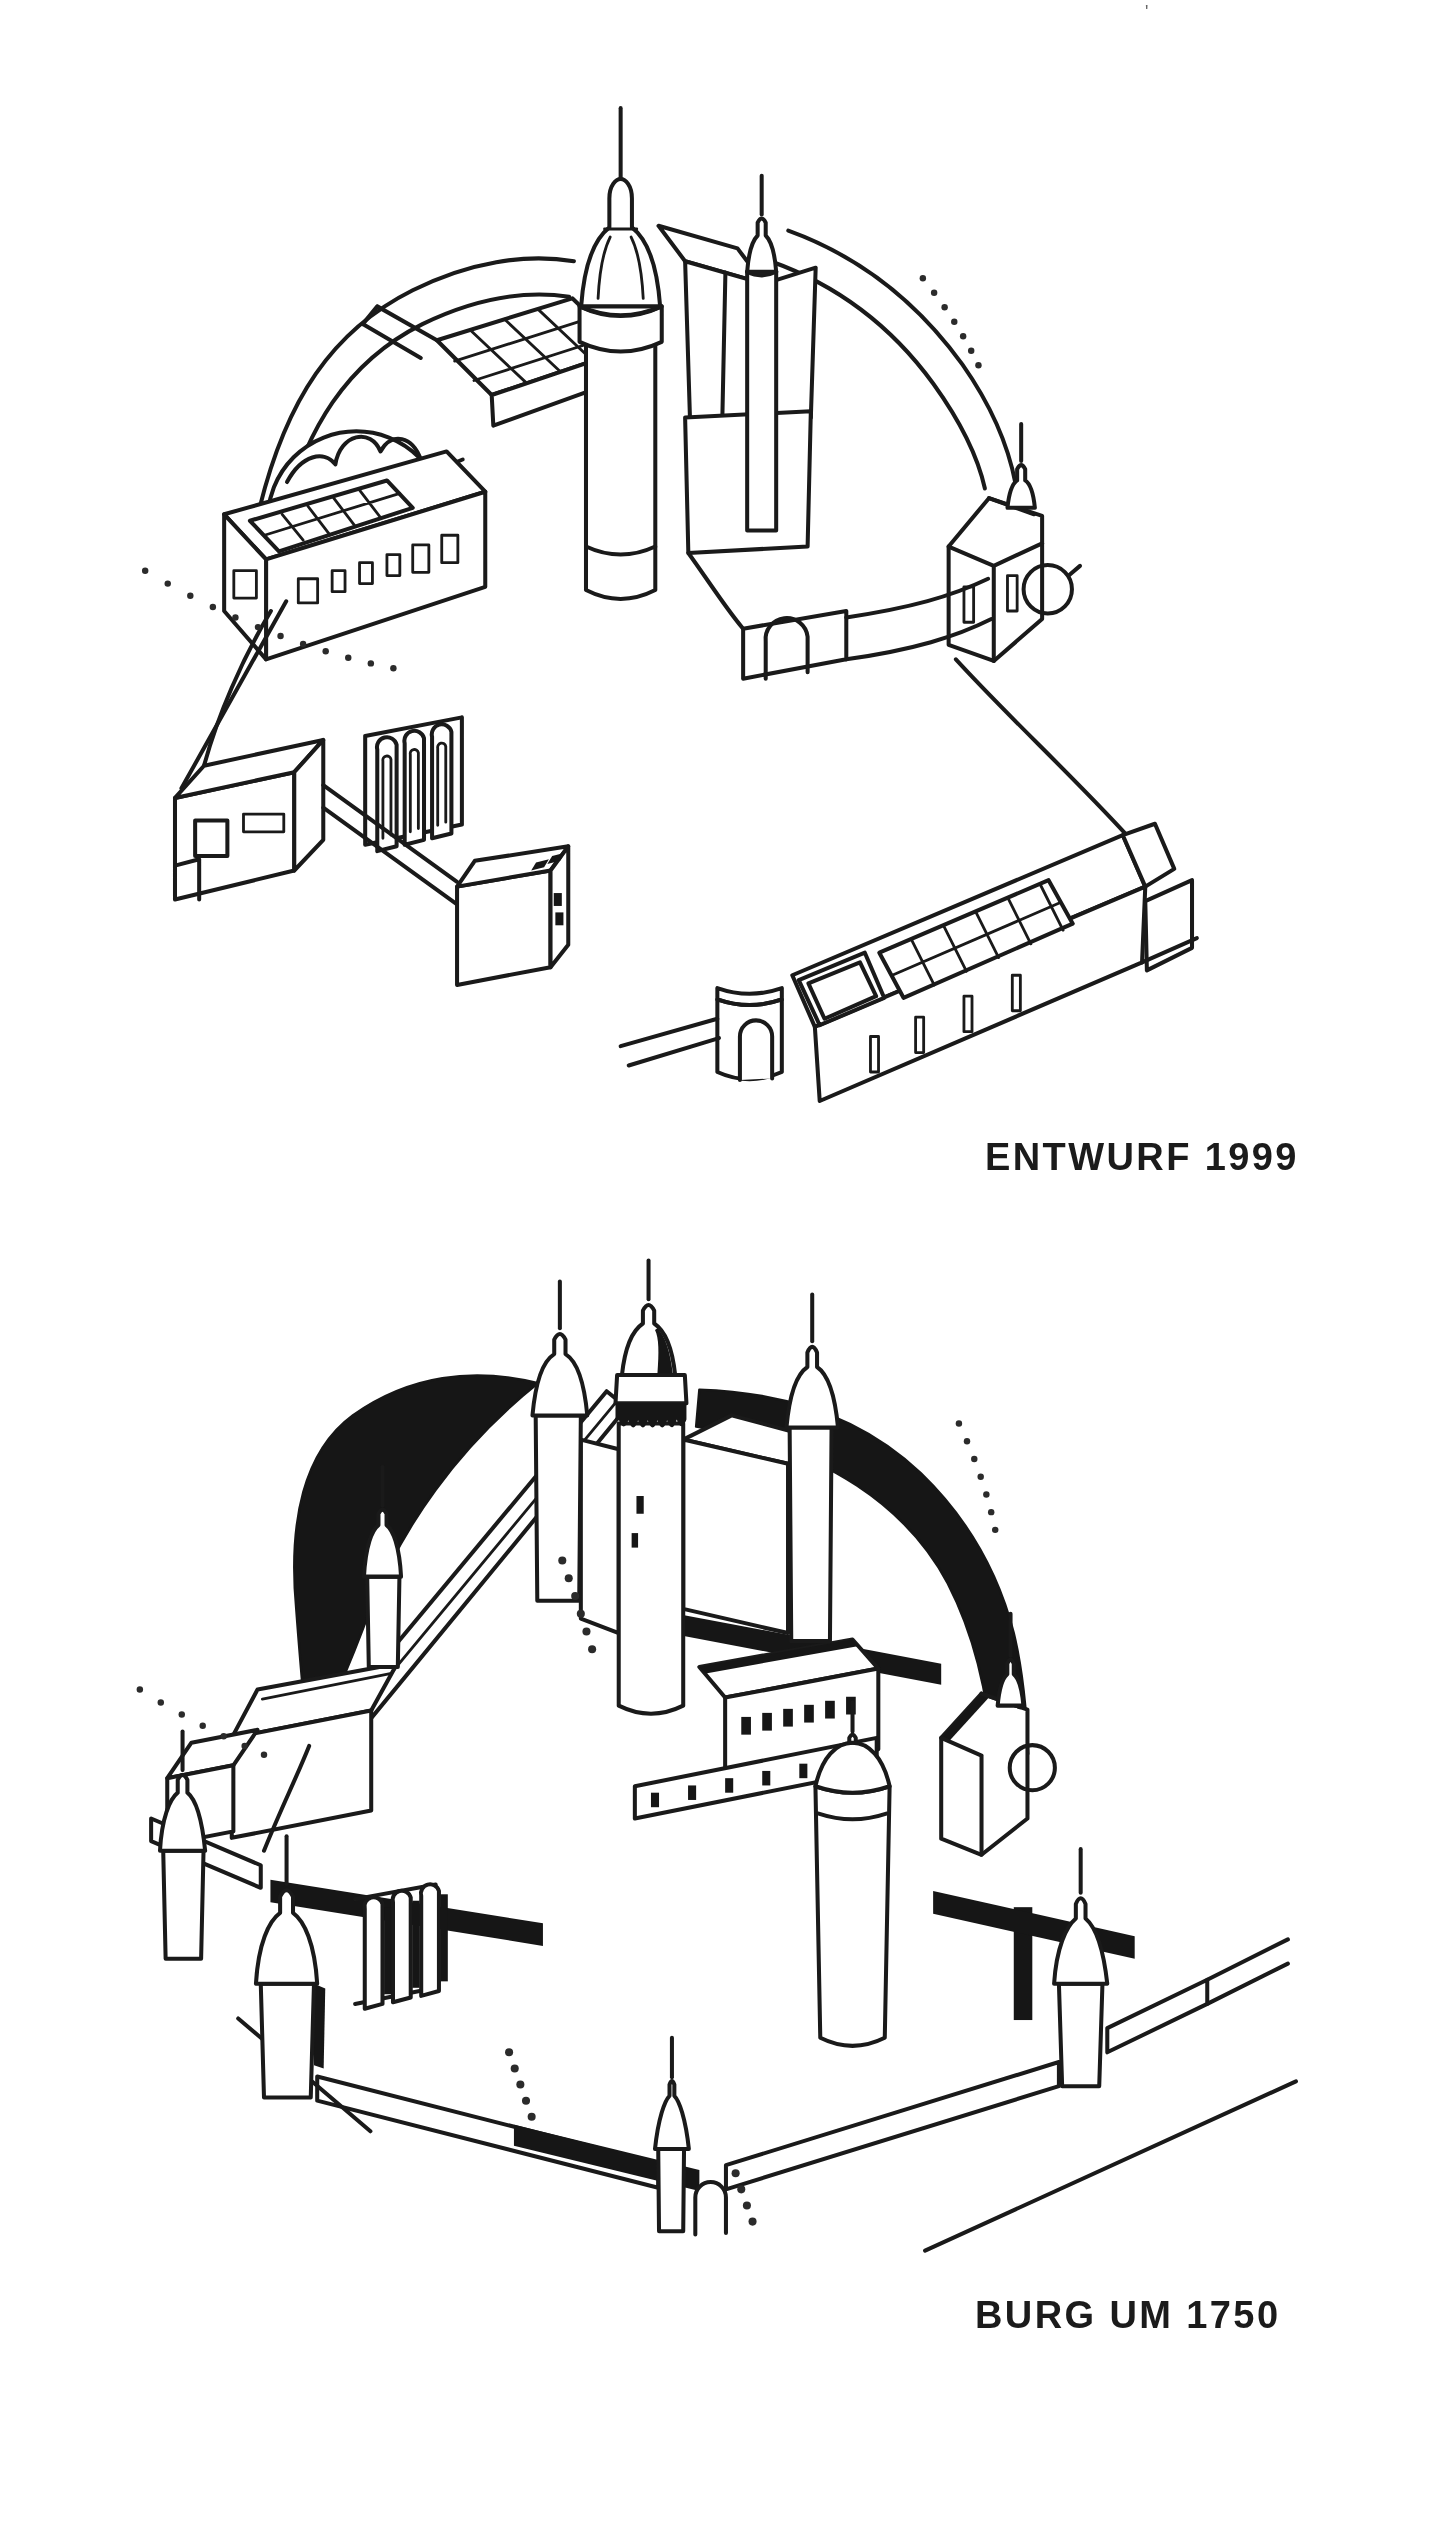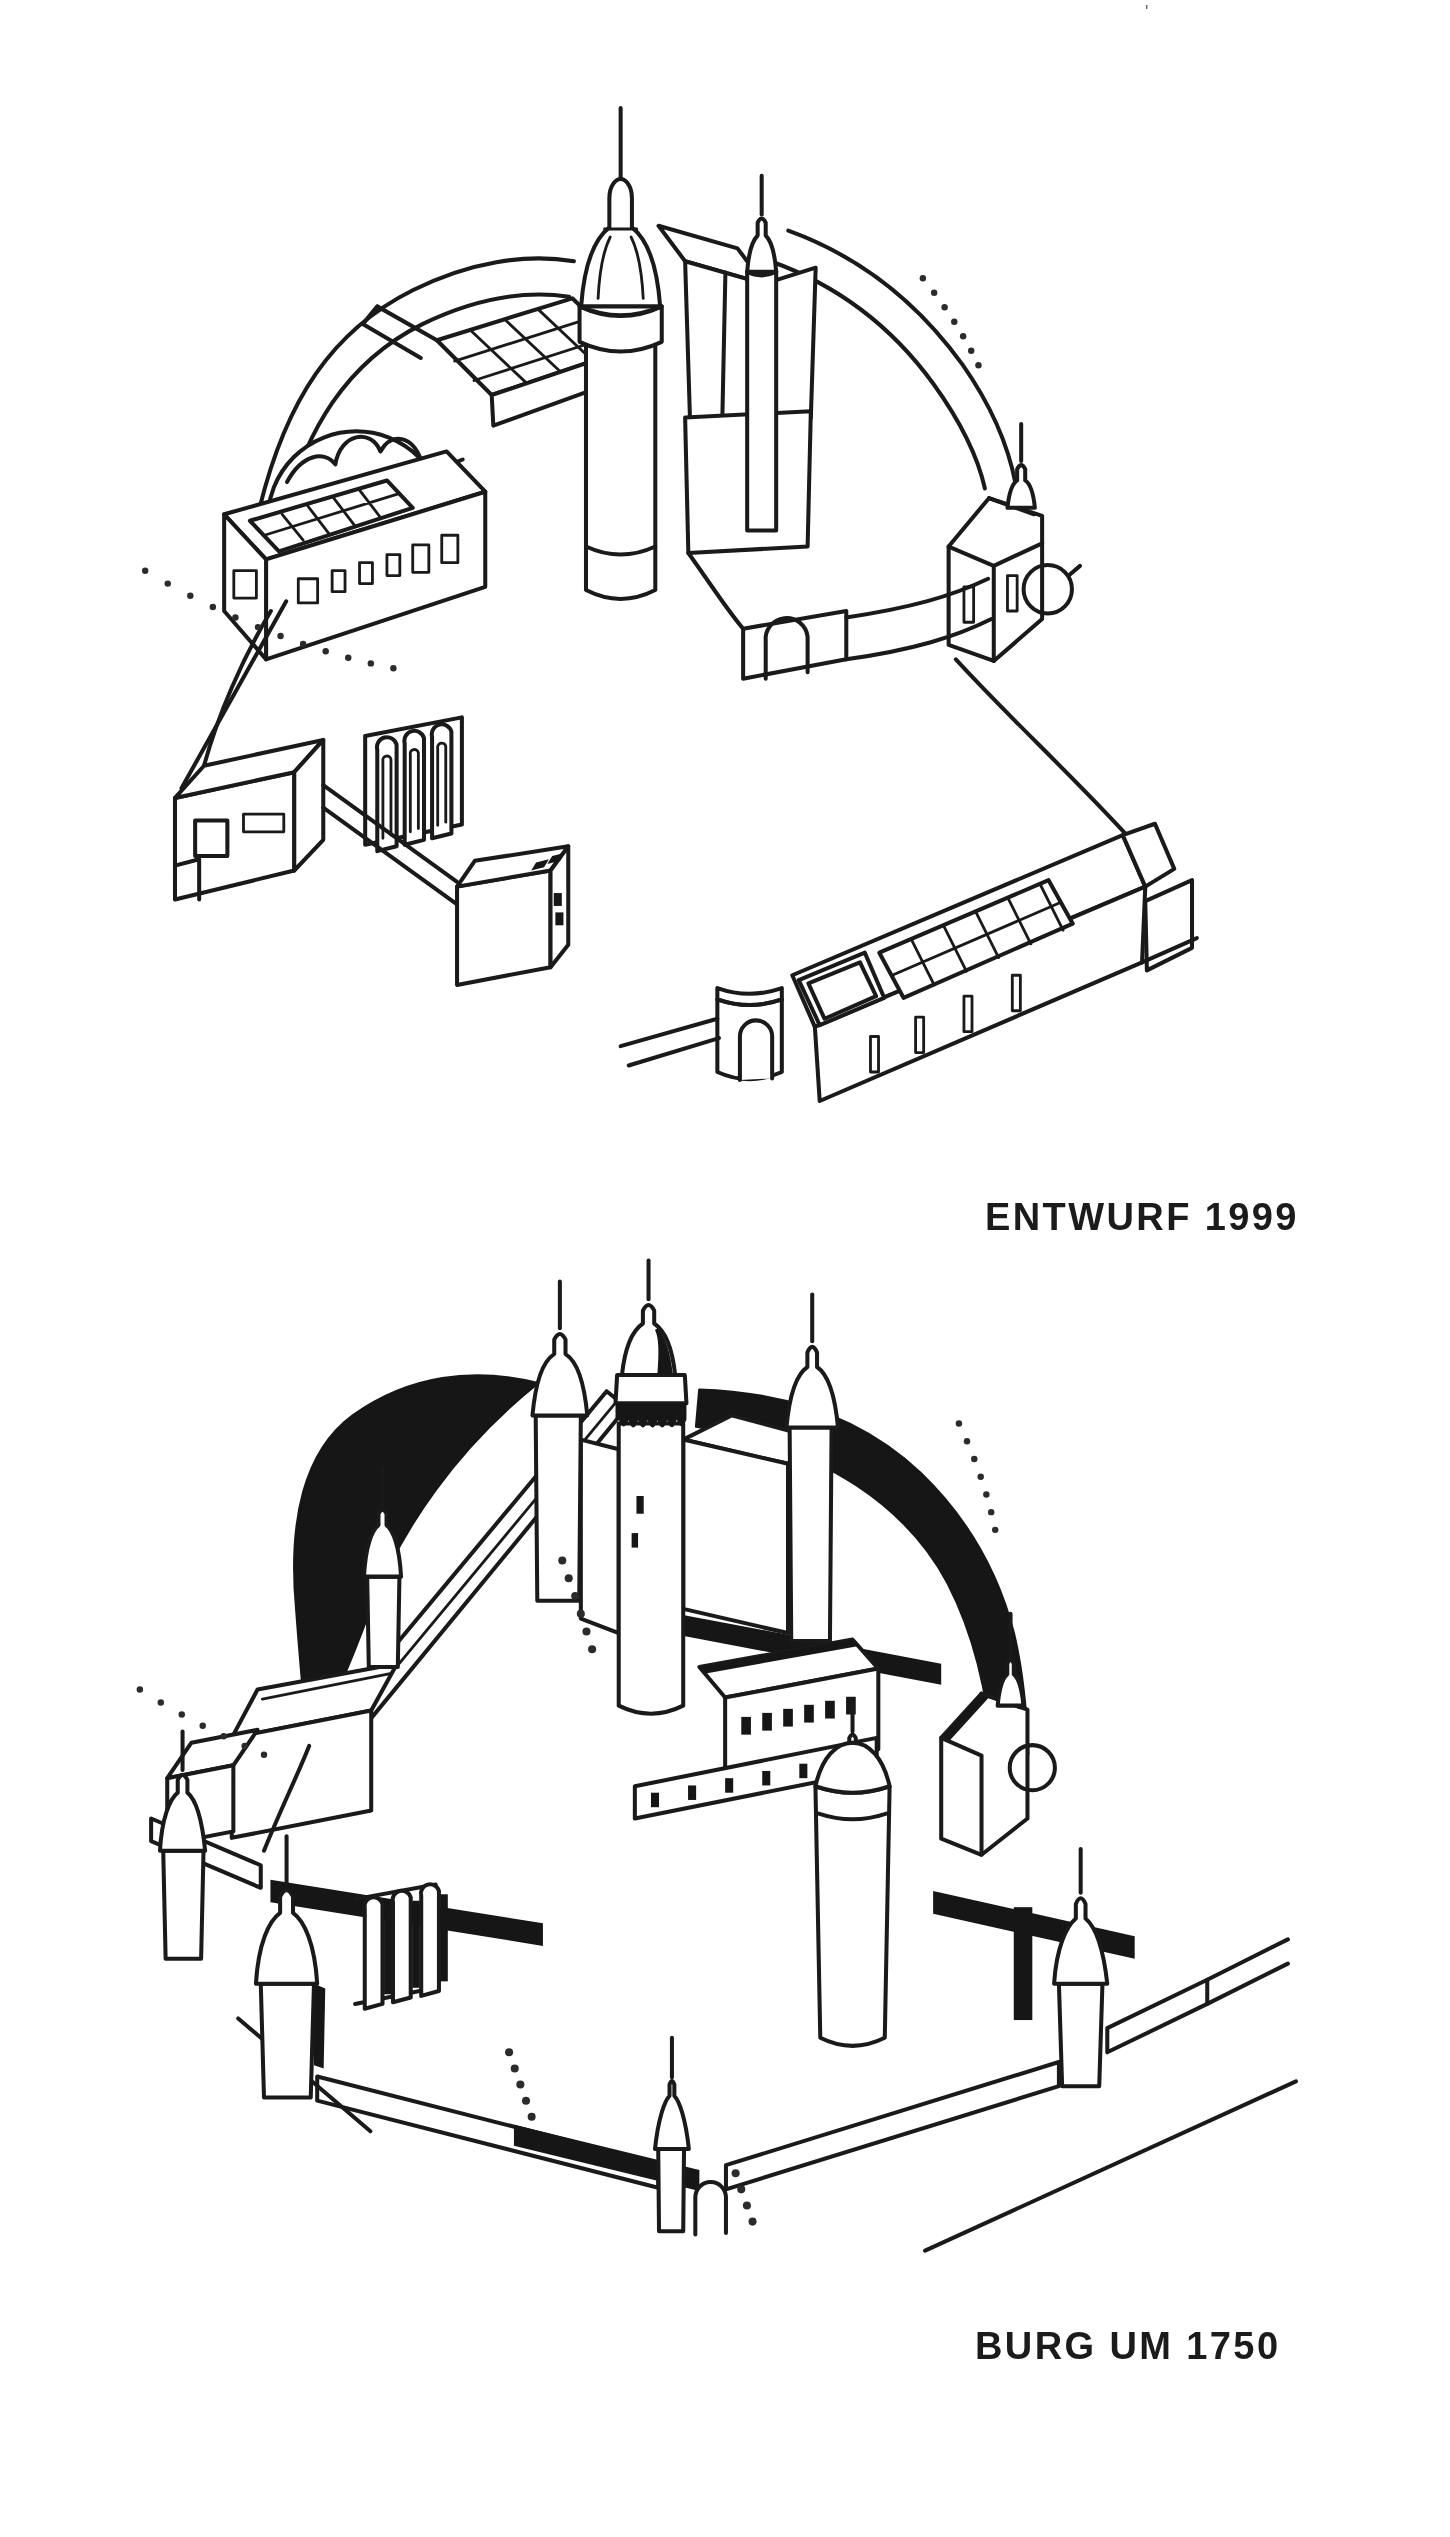--- a/index.html
+++ b/index.html
@@ -185,21 +185,21 @@
         <circle class="dt" cx="1009" cy="245" r="4"></circle>
     <circle class="dt" cx="1022" cy="263" r="4"></circle>
         <circle class="dt" cx="1034" cy="281" r="4"></circle>
     <circle class="dt" cx="1045" cy="299" r="4"></circle>
         <circle class="dt" cx="1055" cy="317" r="4"></circle>
     <circle class="dt" cx="1064" cy="335" r="4"></circle>
   </g>
 </svg>
 </div>
 
-<div class="caption" style="left:985px;top:1196px;">ENTWURF 1999</div>
+<div class="caption" style="left:985px;top:1136px;">ENTWURF 1999</div>
 
 <div class="fig" style="left:135px;top:1254px;width:1169px;height:1000px;">
 <svg width="1169" height="1000" viewBox="0 0 1450 1240">
 
   <g>
     <path class="bks" d="M 500 160 C 420 140 340 150 270 200 C 210 244 190 330 200 440 C 206 520 210 570 216 610 C 246 560 270 500 292 440 C 330 340 400 240 500 160 Z"></path>
   </g>
   <g>
     <path class="bks" d="M 700 168 C 820 172 910 210 975 272 C 1035 330 1072 400 1090 470 C 1100 512 1106 566 1108 620 L 1064 626 C 1058 540 1040 470 1008 408 C 960 318 860 240 696 214 Z"></path>
   </g>
@@ -369,14 +369,14 @@
         <circle class="dt" cx="1032" cy="232" r="4"></circle>
     <circle class="dt" cx="1041" cy="254" r="4"></circle>
         <circle class="dt" cx="1049" cy="276" r="4"></circle>
     <circle class="dt" cx="1056" cy="298" r="4"></circle>
         <circle class="dt" cx="1062" cy="320" r="4"></circle>
     <circle class="dt" cx="1067" cy="342" r="4"></circle>
   </g>
 </svg>
 </div>
 
-<div class="caption" style="left:975px;top:2294px;margin-top:31px;">BURG UM 1750</div>
+<div class="caption" style="left:975px;top:2294px;">BURG UM 1750</div>
 
 
 </body></html>

